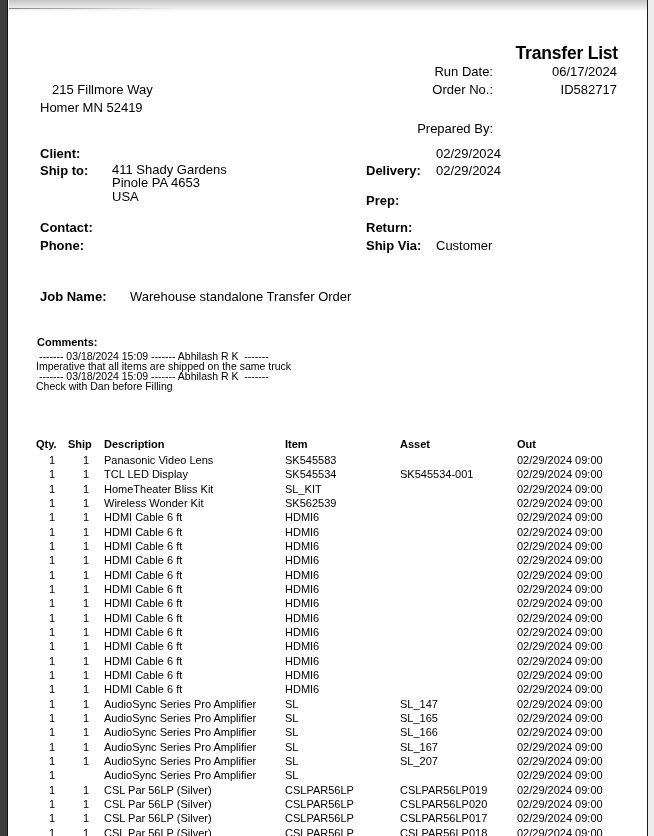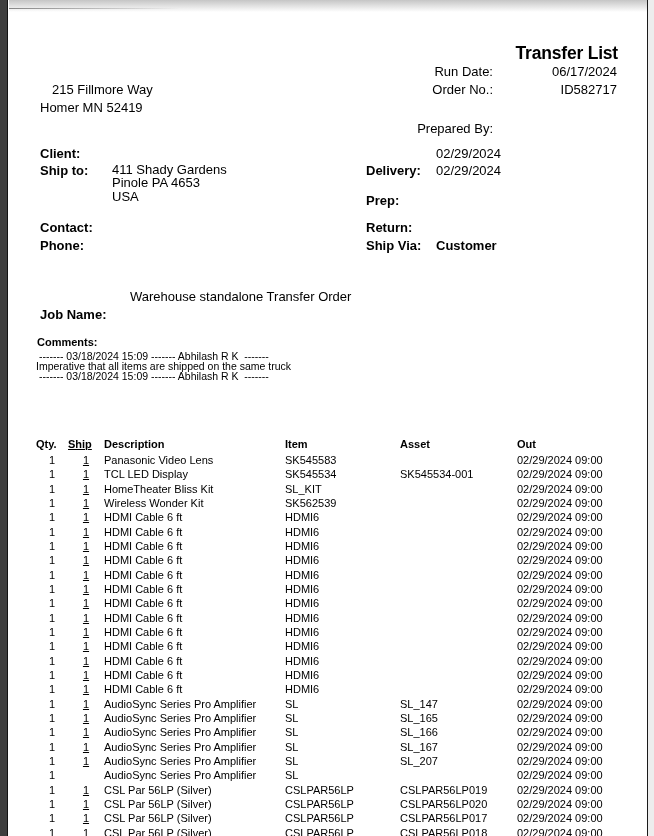--- a/index.html
+++ b/index.html
@@ -35,38 +35,38 @@
   .shipto-label   { left:40px;  top:163px; }
   .shipto-lines   { left:112px; top:163px; font-size:13px; line-height:13.4px; white-space:nowrap; }
   .prep-label     { left:366px; top:146px;margin-top:47px; }
   .prep-value     { left:436px; top:146px; }
   .delivery-label { left:366px; top:163px; }
   .delivery-value { left:436px; top:163px; }
   .contact-label  { left:40px;  top:220px; }
   .phone-label    { left:40px;  top:238px; }
   .return-label   { left:366px; top:220px; }
   .shipvia-label  { left:366px; top:238px; }
-  .shipvia-value  { left:436px; top:238px;font-weight:bold; }
-  .job-label      { left:40px;  top:289px;margin-top:18px; }
+  .shipvia-value  { left:436px; top:238px; }
+  .job-label      { left:40px;  top:289px; }
   .job-value      { left:130px; top:289px; }
 
   
   .comments-label { left:37px; top:336px; font-size:11px; font-weight:bold; }
   .comments-lines { left:36px; top:351px; font-size:10.5px; line-height:10px; white-space:pre; }
 
   
   table.items { position:absolute; left:36px; top:437px; width:576px;
                 border-collapse:collapse; table-layout:fixed; }
   table.items th { font-size:11px; font-weight:bold; text-align:left;
                    height:16px; vertical-align:top; line-height:13px; padding:1px 0 0 0;
                    white-space:nowrap; overflow:hidden; }
   table.items td { font-size:11px; height:14.33px; line-height:14.33px; padding:0;
                    white-space:nowrap; overflow:hidden; }
   .c0 { width:32px;  text-align:center; }
-  .c1 { width:36px;  text-align:center;text-decoration:underline; }
+  .c1 { width:36px;  text-align:center; }
   .c2 { width:181px; }
   .c3 { width:115px; }
   .c4 { width:117px; }
   .c5 { width:95px;  }
 </style>
 </head>
 <body>
 
 <div class="viewport">
   <div class="edge-left"></div>
@@ -104,21 +104,21 @@
     <div class="abs lbl contact-label">Contact:</div>
     <div class="abs lbl phone-label">Phone:</div>
     <div class="abs lbl return-label">Return:</div>
     <div class="abs lbl shipvia-label">Ship Via:</div>
     <div class="abs val shipvia-value">Customer</div>
 
     <div class="abs lbl job-label">Job Name:</div>
     <div class="abs val job-value">Warehouse standalone Transfer Order</div>
 
     <div class="abs comments-label">Comments:</div>
-    <div class="abs comments-lines"><div> ------- 03/18/2024 15:09 ------- Abhilash R K  -------</div><div>Imperative that all items are shipped on the same truck</div><div> ------- 03/18/2024 15:09 ------- Abhilash R K  -------</div></div>
+    <div class="abs comments-lines"><div> ------- 03/18/2024 15:09 ------- Abhilash R K  -------</div><div>Imperative that all items are shipped on the same truck</div><div> ------- 03/18/2024 15:09 ------- Abhilash R K  -------</div><div>Check with Dan before Filling</div></div>
 
     <table class="items">
         <thead>
           <tr>
             <th class="c0">Qty.</th>
             <th class="c1">Ship</th>
             <th class="c2">Description</th>
             <th class="c3">Item</th>
             <th class="c4">Asset</th>
             <th class="c5">Out</th>

